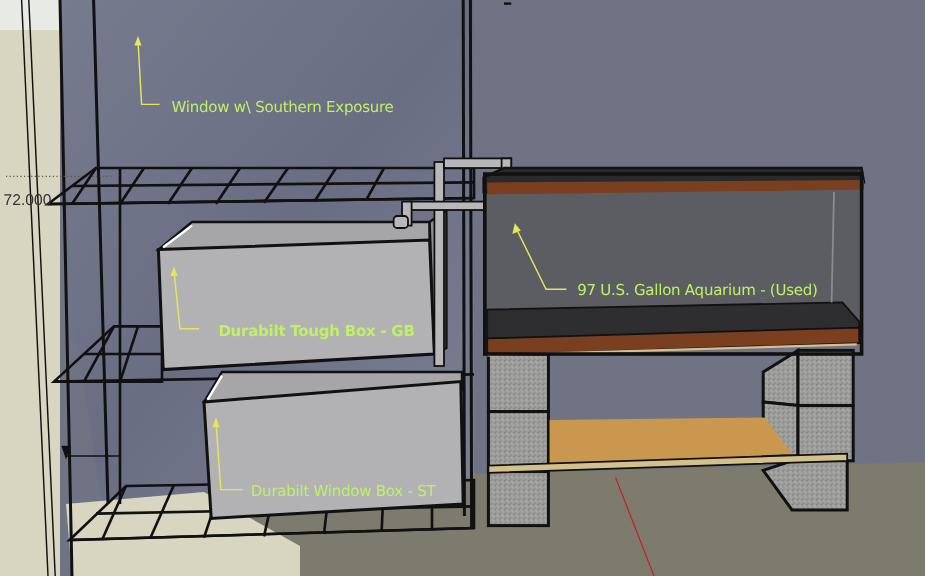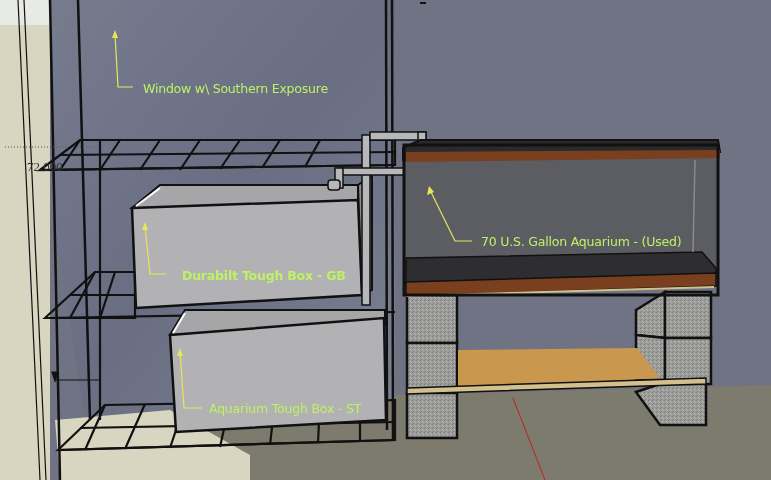--- a/index.html
+++ b/index.html
@@ -1,20 +1,20 @@
 <!DOCTYPE html>
 <html><head>
   <meta charset="utf-8">
   <style>
     html, body { margin: 0; padding: 0; }
     body { width: 771px; height: 480px; overflow: hidden; background: #6f7384; font-family: "DejaVu Sans", sans-serif; }
     #viewport { position: relative; width: 771px; height: 480px; }
     #scene { position: absolute; left: 0; top: 0; }
     .label { position: absolute; color: #bef264; font-family: "DejaVu Sans", sans-serif; font-size: 12.5px; white-space: nowrap; letter-spacing: -0.2px; }
-    .dim { position: absolute; color: #333; font-family: Liberation Serif, serif; font-size: 13px; white-space: nowrap; margin-left: 24px; }
+    .dim { position: absolute; color: #333; font-family: Liberation Sans, sans-serif; font-size: 13px; white-space: nowrap; }
   </style>
 </head>
 <body>
 
 <div id="viewport">
   <svg id="scene" width="771" height="480" viewBox="0 0 771 480">
     <defs>
       <linearGradient id="sky" x1="0" y1="0" x2="1" y2="1">
         <stop offset="0" stop-color="#777b8e"></stop>
         <stop offset="0.5" stop-color="#6a6e83"></stop>
@@ -152,15 +152,15 @@
       <polygon points="145,222 142,230 148,230"></polygon>
       <polygon points="180,348 177,356 183,356"></polygon>
       <polygon points="429,186 427,195 434,192"></polygon>
     </g>
   </svg>
 
   <div class="dim" style="left:3px; top:159px;">72.000</div>
 
   <div class="label" style="left:143px; top:81px;">Window w\ Southern Exposure</div>
   <div class="label" style="left:182px; top:268px;font-weight:bold;">Durabilt Tough Box - GB</div>
-  <div class="label" style="left:209px; top:401px;">Aquarium Tough Box - ST</div>
-  <div class="label" style="left:481px; top:234px;">70 U.S. Gallon Aquarium - (Used)</div>
+  <div class="label" style="left:209px; top:401px;">Durabilt Window Box - ST</div>
+  <div class="label" style="left:481px; top:234px;">97 U.S. Gallon Aquarium - (Used)</div>
 </div>
 
 </body></html>

